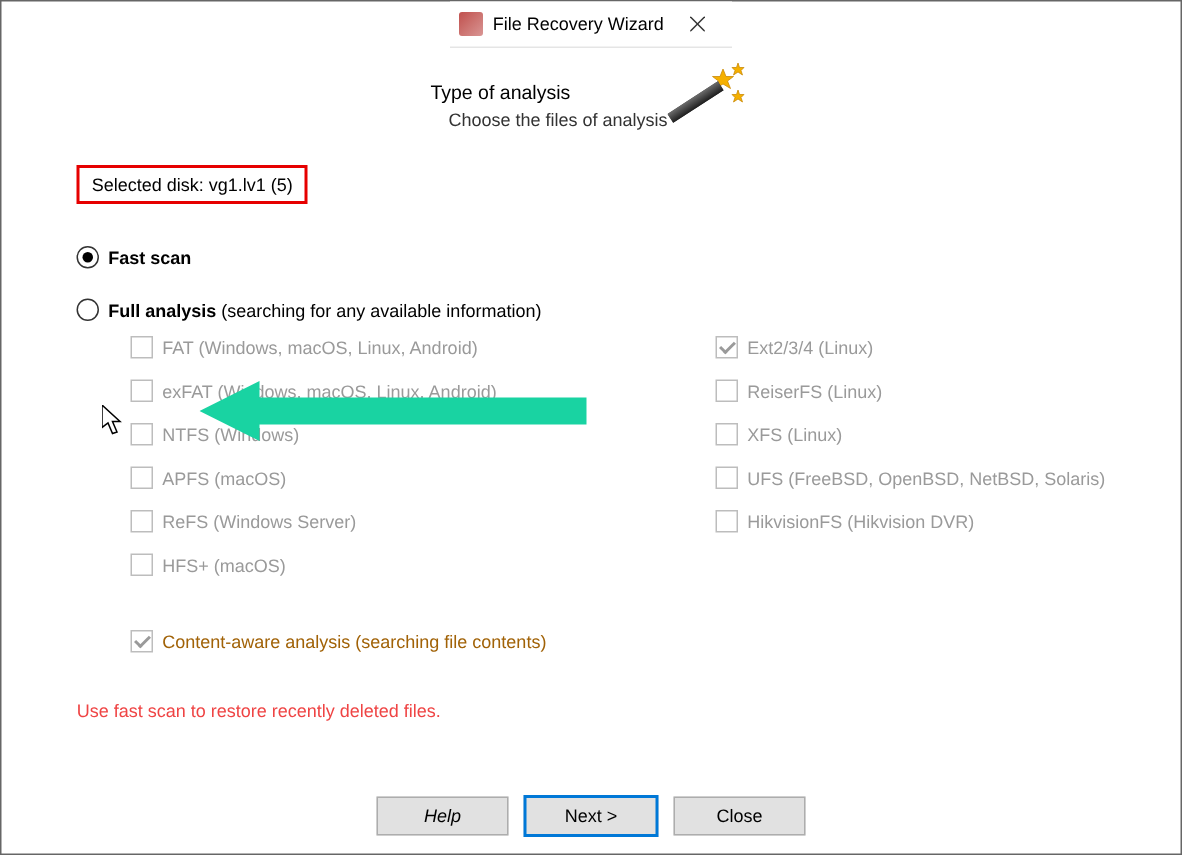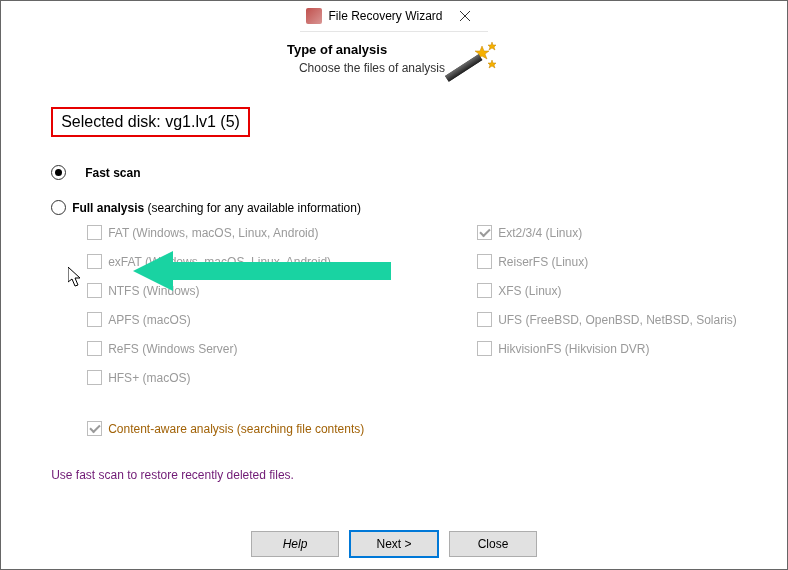--- a/index.html
+++ b/index.html
@@ -59,23 +59,23 @@
   .header {
     padding: 10px 18px 14px 18px;
     display: flex;
     align-items: flex-start;
     position: relative;
   }
   .header-text {
     flex: 1 1 auto;
   }
   .header-text h1 {
-    margin: 0 0 4px 0;
+    margin: 12px 0 4px 0;
     font-size: 13px;
-    font-weight: bold;
+    font-weight: normal;
   }
   .header-text p {
     margin: 0 0 0 12px;
     font-size: 12px;
     color: #333;
   }
   .wizard-icon {
     width: 52px;
     height: 42px;
     flex: 0 0 auto;
@@ -91,33 +91,33 @@
   
   .body {
     flex: 1 1 auto;
     padding: 8px 16px 0 16px;
     position: relative;
   }
   .selected-disk-box {
     border: 2px solid #e60000;
     padding: 4px 8px;
     display: inline-block;
-    font-size: 16px;
+    font-size: 12px;
     color: #000;
     margin-bottom: 18px;
   }
 
   .option-row {
     display: flex;
     align-items: center;
     margin-bottom: 10px;
     font-size: 12px;
     position: relative;
   }
-  .option-row.fast { margin-top: 10px; margin-bottom: 20px; gap: 13px; }
+  .option-row.fast { margin-top: 10px; margin-bottom: 20px; }
   .radio {
     width: 13px; height: 13px;
     border: 1px solid #333;
     border-radius: 50%;
     margin-right: 6px;
     display: inline-flex;
     align-items: center;
     justify-content: center;
     background: #fff;
     flex: 0 0 auto;
@@ -171,21 +171,21 @@
     margin-left: 36px;
     display: flex;
     align-items: center;
     color: #a16207;
     font-size: 12px;
   }
 
   .hint {
     margin-top: 32px;
     font-size: 12px;
-    color: #701a75;
+    color: #ef4444;
   }
 
   
   .footer-sep {
     border: none;
     border-top: 1px solid #ccc;
     margin: 0 16px;
   }
   .footer {
     height: 50px;

